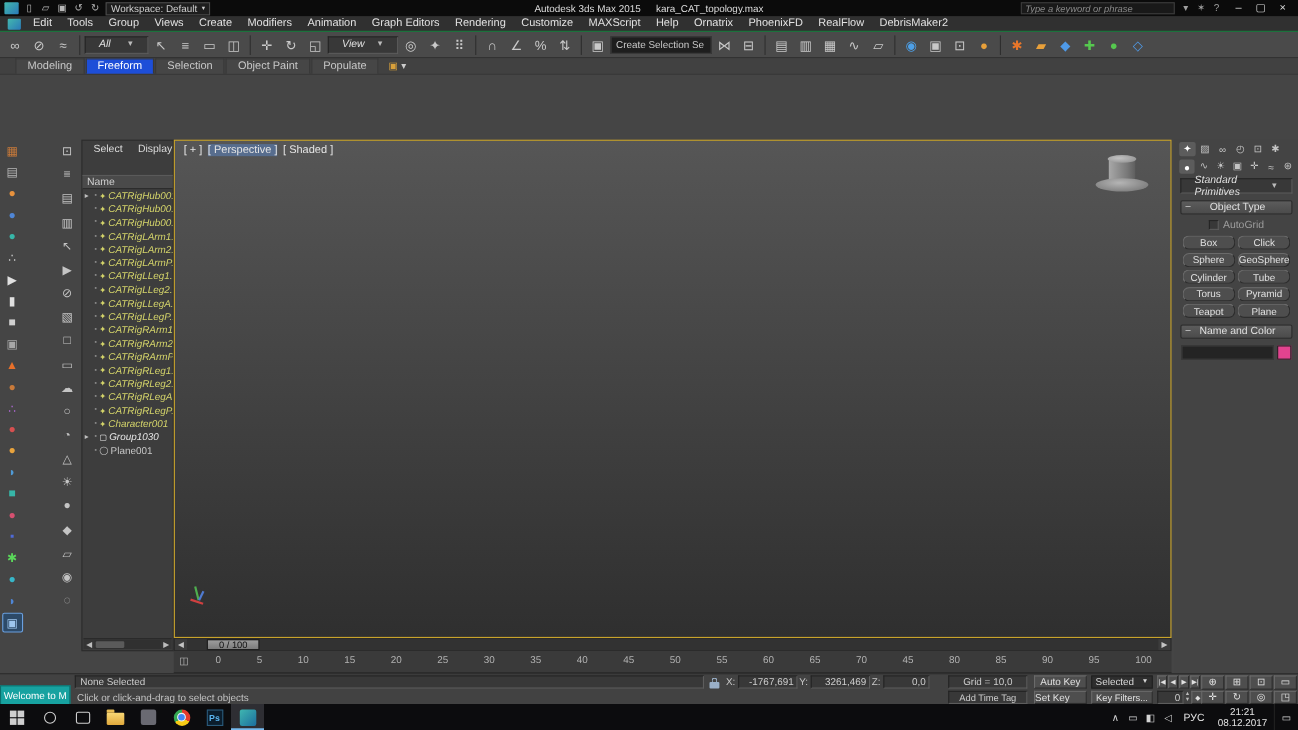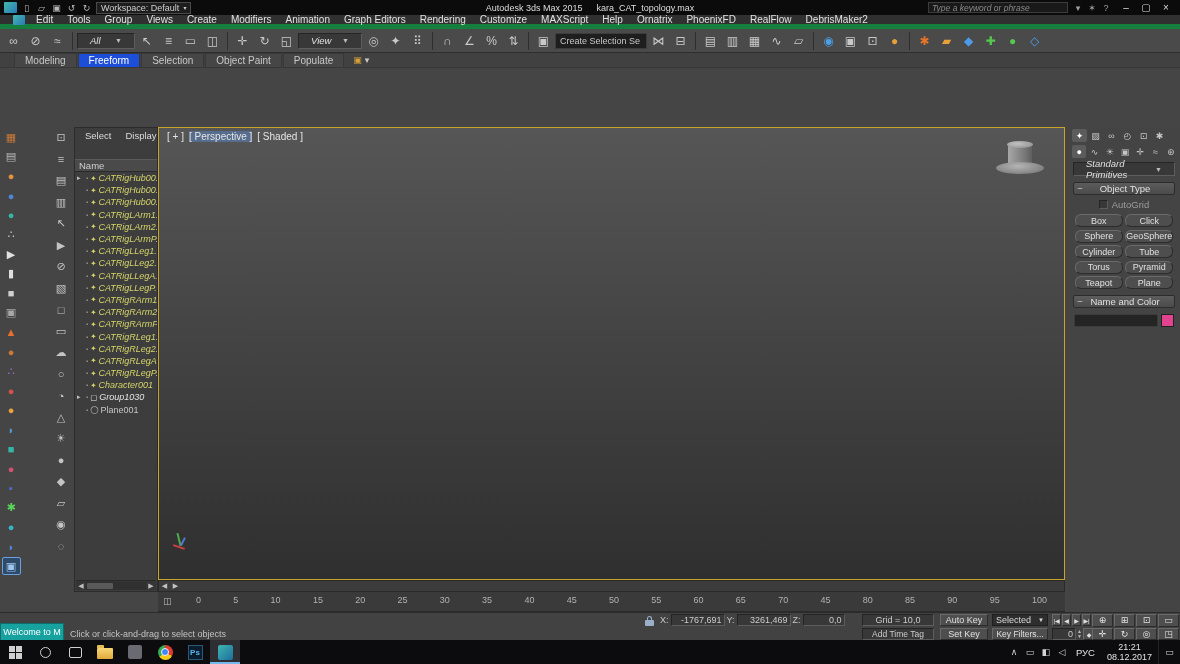--- a/index.html
+++ b/index.html
@@ -17,21 +17,21 @@
   .tb-title { position:absolute; left:0; right:0; text-align:center; pointer-events:none; color:#dedede; }
   .tb-title b { font-weight:normal; margin-left:14px; }
   .tb-right { margin-left:auto; display:flex; align-items:center; gap:4px; }
   .searchbox { width:140px; height:11px; background:#191919; border:1px solid #3c3c3c; color:#bbb; font-size:8.5px; font-style:italic; padding:0 3px; outline:none; }
   .searchbox::placeholder { color:#8a8a8a; font-style:italic; }
   .tbi { color:#9f9f9f; font-size:9px; width:12px; text-align:center; }
   .winbtns { display:flex; }
   .winbtns span { width:20px; text-align:center; color:#d8d8d8; font-size:10px; }
 
   
-  .menubar { left:0; top:15px; width:1180px; height:14px; background:#303030; display:flex; align-items:center; padding-left:13px; border-bottom:5px solid #15803d; }
+  .menubar { left:0; top:15px; width:1180px; height:14px; background:#303030; display:flex; align-items:center; padding-left:7px; border-bottom:1px solid #15803d; }
   .applogo-sm { width:12px; height:10px; background:linear-gradient(135deg,#43b8ae,#2a7ab8); border-radius:1px; margin-right:4px; }
   .menubar .mi { padding:0 7px; color:#e2e2e2; font-size:10px; height:14px; line-height:14px; cursor:default; }
 
   
   .toolbar { left:0; top:29px; width:1180px; height:24px; background:#4a4a4a; border-bottom:1px solid #2d2d2d; display:flex; align-items:center; padding:0 3px; gap:1px; }
   .tbtn { width:21px; height:21px; display:flex; align-items:center; justify-content:center; color:#c9c9c9; font-size:12px; border-radius:2px; flex:0 0 auto; }
   .tbtn.sep { width:1px; height:18px; background:#2e2e2e; margin:0 3px; border:none; }
   .dd { height:16px; background:#383838; border:1px solid; border-color:#252525 #5d5d5d #5d5d5d #252525; display:flex; align-items:center; justify-content:space-between; padding:0 12px; color:#e0e0e0; font-size:9.5px; flex:0 0 auto;font-style:italic; }
   .dd .car { font-size:7px; color:#bbb; margin-left:4px; }
   .darkfield { height:16px; background:#1e1e1e; border:1px solid #3c3c3c; color:#c8c8c8; font-size:9px; display:flex; align-items:center; padding:0 4px; flex:0 0 auto; }
@@ -116,21 +116,21 @@
   .sb-prompt { position:absolute; left:70px; top:16px; font-size:9px; color:#c2c2c2; }
   .lockwrap { position:absolute; left:644px; top:2px; width:12px; height:12px; }
   .lockbody { position:absolute; left:1px; top:5px; width:9px; height:6px; background:#9ab0c8; border-radius:1px; }
   .lockring { position:absolute; left:2.5px; top:1px; width:5px; height:5px; border:1.5px solid #9ab0c8; border-bottom:none; border-radius:3px 3px 0 0; }
   .coords { position:absolute; left:660px; top:1px; display:flex; align-items:center; gap:2px; font-size:9px; color:#c8c8c8; }
   .cfield { width:54px; height:12px; font-size:9px; text-align:right; padding:0 2px; line-height:11px; }
   .cfield.z { width:42px; }
   .gridfield { position:absolute; left:862px; top:1px; width:72px; height:12px; font-size:9px; line-height:11px; text-align:center; }
   .addtag { position:absolute; left:862px; top:15px; width:72px; height:12px; font-size:8.5px; line-height:11px; text-align:center; }
   .autokey { position:absolute; left:940px; top:1px; width:48px; height:12px; font-size:9px; text-align:center; line-height:11px; }
-  .setkey { position:absolute; left:940px; top:15px; width:48px; height:12px; font-size:9px; text-align:center; line-height:11px; }
+  .setkey { position:absolute; left:940px; top:15px; width:48px; height:12px; font-size:9px; text-align:left; line-height:11px; }
   .seldd { position:absolute; left:992px; top:1px; width:56px; height:12px; background:#2e2e2e; border:1px solid #1f1f1f; color:#d8d8d8; font-size:9px; display:flex; align-items:center; justify-content:space-between; padding:0 3px; }
   .keyfilters { position:absolute; left:992px; top:15px; width:56px; height:12px; font-size:8.5px; text-align:center; line-height:11px; }
   .transport1 { position:absolute; left:1052px; top:1px; display:flex; gap:1px; }
   .transport1 span { width:9px; height:12px; font-size:6px; display:flex; align-items:center; justify-content:center; }
   .transport2 { position:absolute; left:1052px; top:15px; display:flex; gap:1px; align-items:center; }
   .timefield { width:24px; height:12px; font-size:9px; text-align:right; padding-right:2px; line-height:11px; }
   .spincol { display:flex; flex-direction:column; font-size:5px; color:#bbb; line-height:5px; }
   .navcluster { position:absolute; left:1092px; top:1px; display:grid; grid-template-columns:repeat(4,21px); grid-auto-rows:12.5px; gap:1px; }
   .navbtn { font-size:9px; display:flex; align-items:center; justify-content:center; }
   .welcome { position:absolute; left:0; top:10px; width:64px; height:18px; background:#17a2a0; color:#fff; font-size:9px; display:flex; align-items:center; justify-content:center; border:1px solid #0c6f6d; }
@@ -523,20 +523,23 @@
     </div>
     <div class="axis">
       <span class="ax-x"></span>
       <span class="ax-y"></span>
       <span class="ax-z"></span>
     </div>
   </div>
 
   <div class="abs timeslider">
     <span class="ts-arrow">◀</span>
+    <span class="ts-track">
+      <span class="ts-handle">0 / 100</span>
+    </span>
     <span class="ts-arrow">▶</span>
   </div>
 
   <div class="ruler">
     <span class="mini-curve">◫</span>
     <span class="ticks">
 
     <span>0</span>
         <span>5</span>
         <span>10</span>
@@ -610,20 +613,21 @@
       <span class="minus">−</span>
       <span class="rtitle">Name and Color</span>
     </div>
     <div class="namerow">
       <input class="nameinput" value="" style="">
       <span class="swatch" style="background:#e2438f;"></span>
     </div>
   </div>
 
   <div class="abs statusbar">
+    <div class="sunken sb-none">None Selected</div>
     <div class="sb-prompt">Click or click-and-drag to select objects</div>
     <div class="welcome">Welcome to M</div>
     <div class="lockwrap">
       <span class="lockring"></span>
         <span class="lockbody"></span>
     </div>
     <div class="coords">
       <span>X:</span>
       <span class="sunken cfield">-1767,691</span>
       <span>Y:</span>

